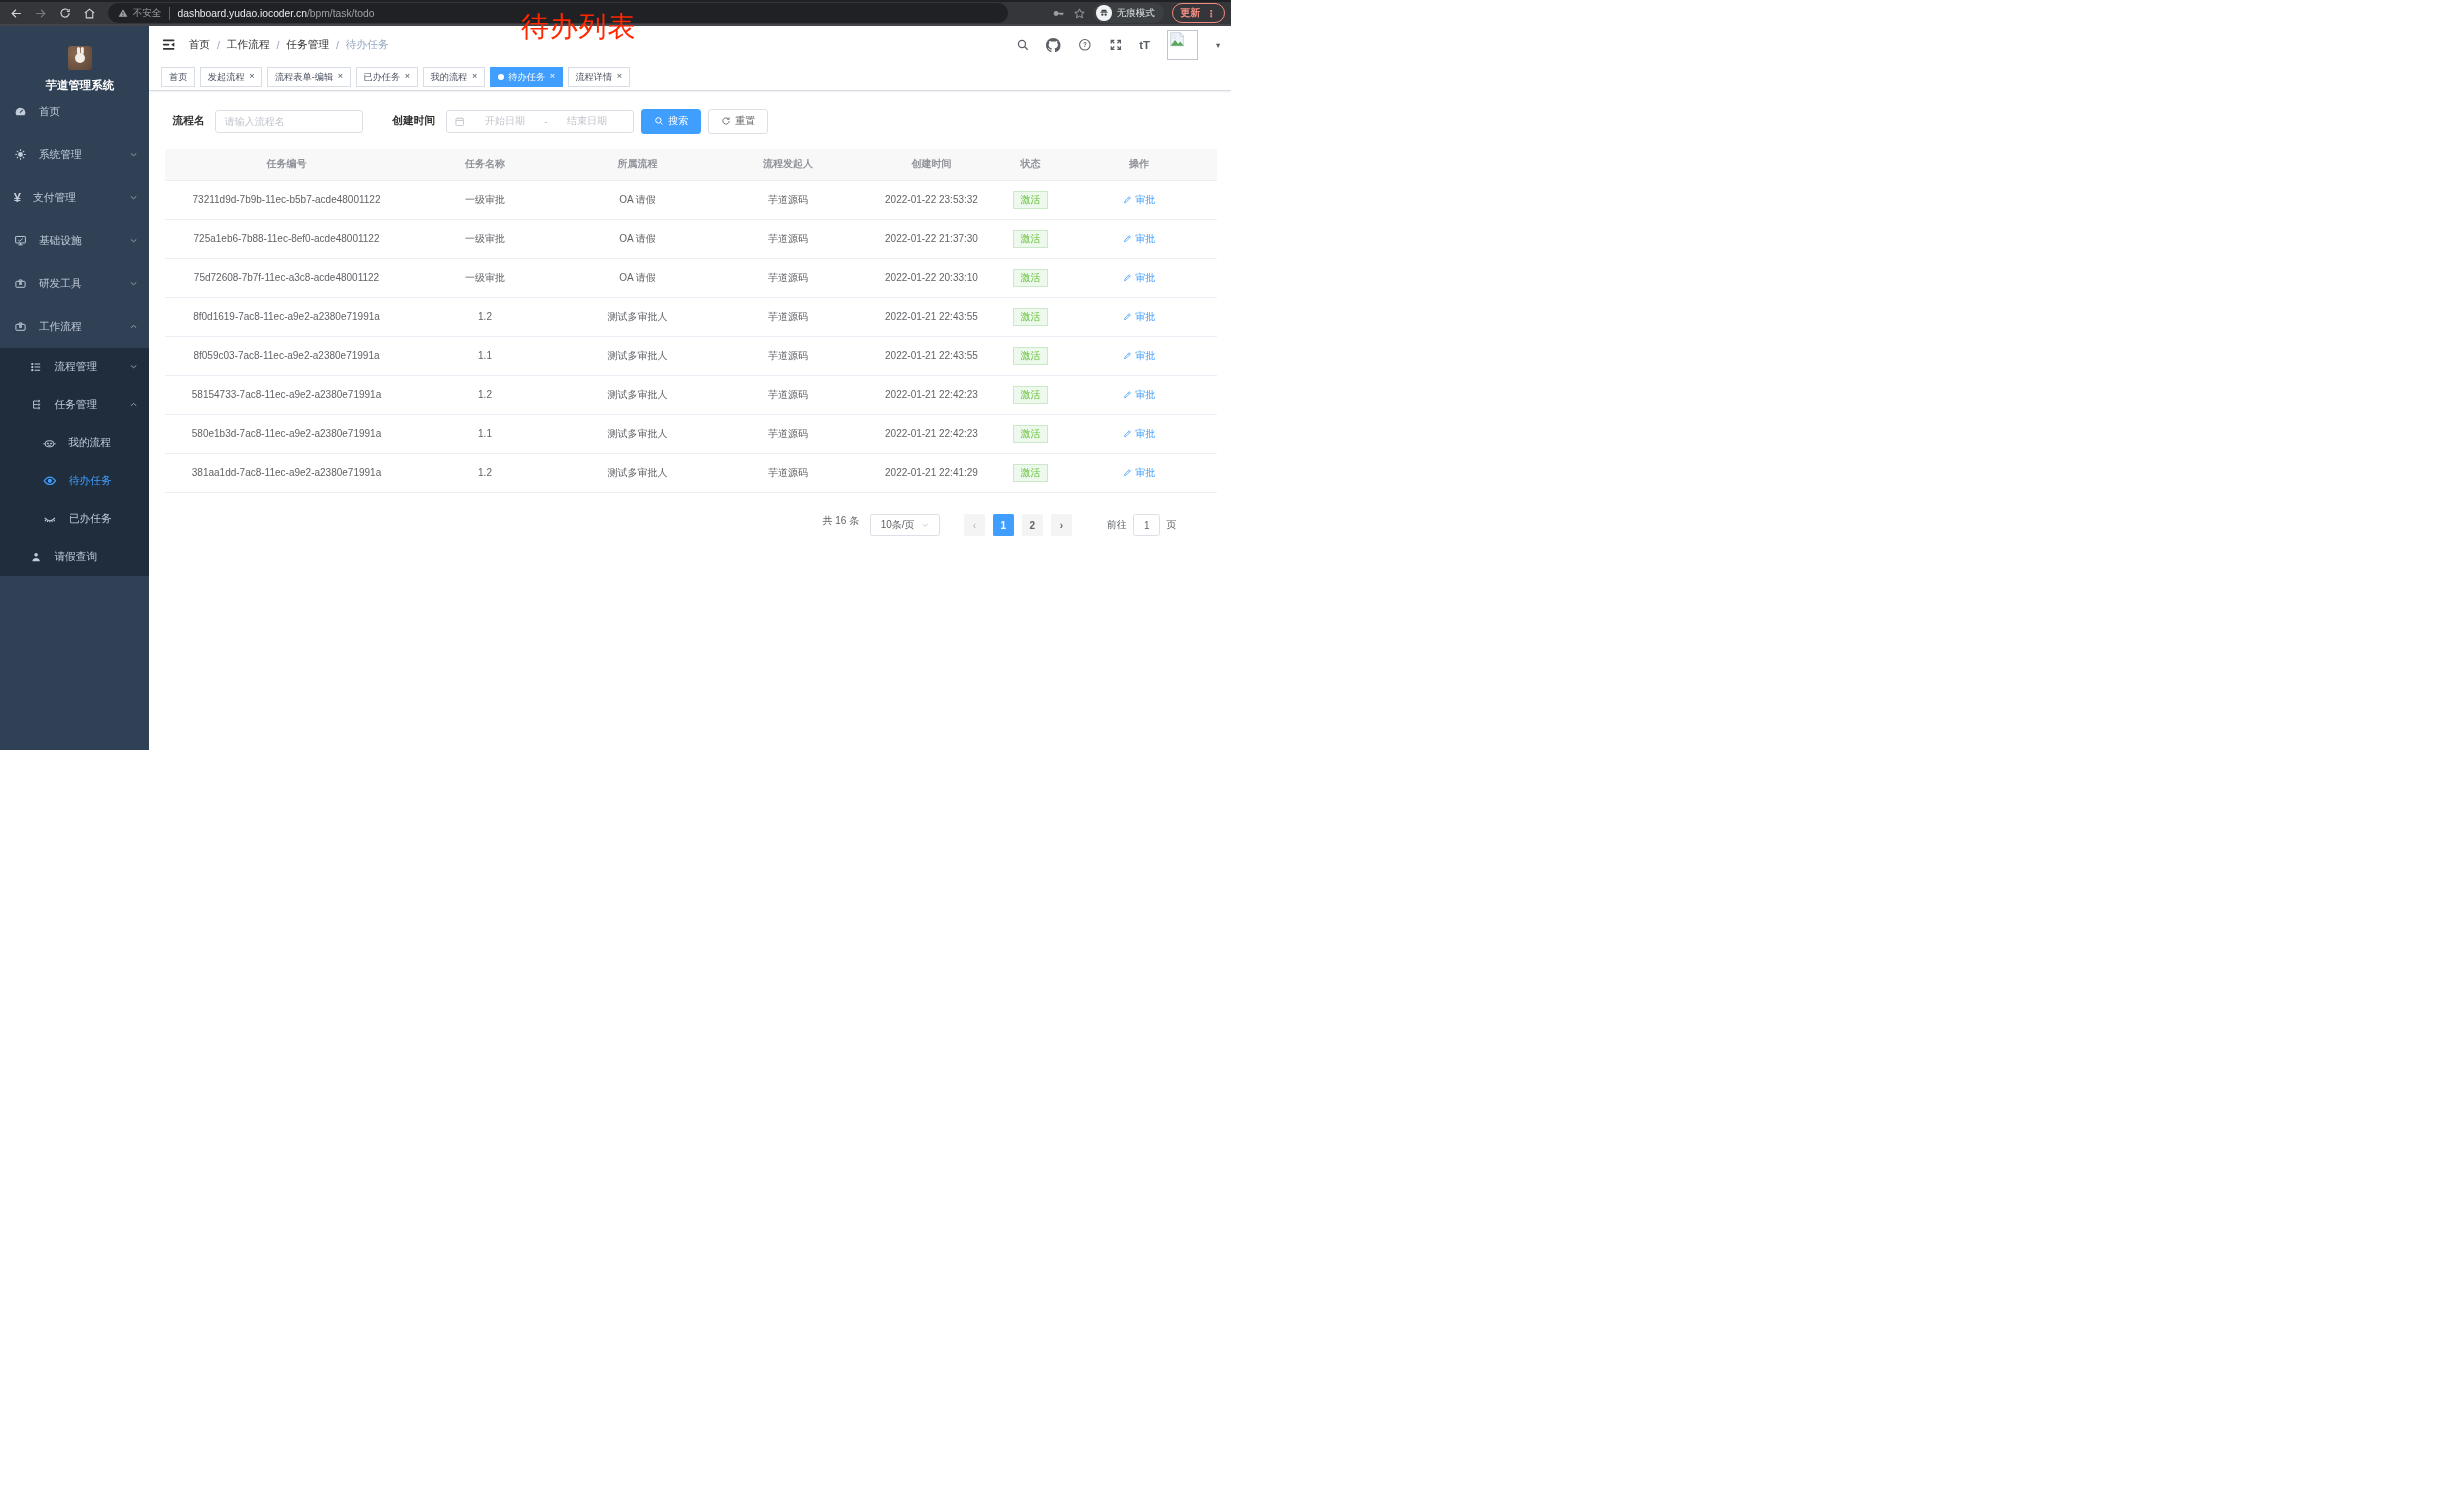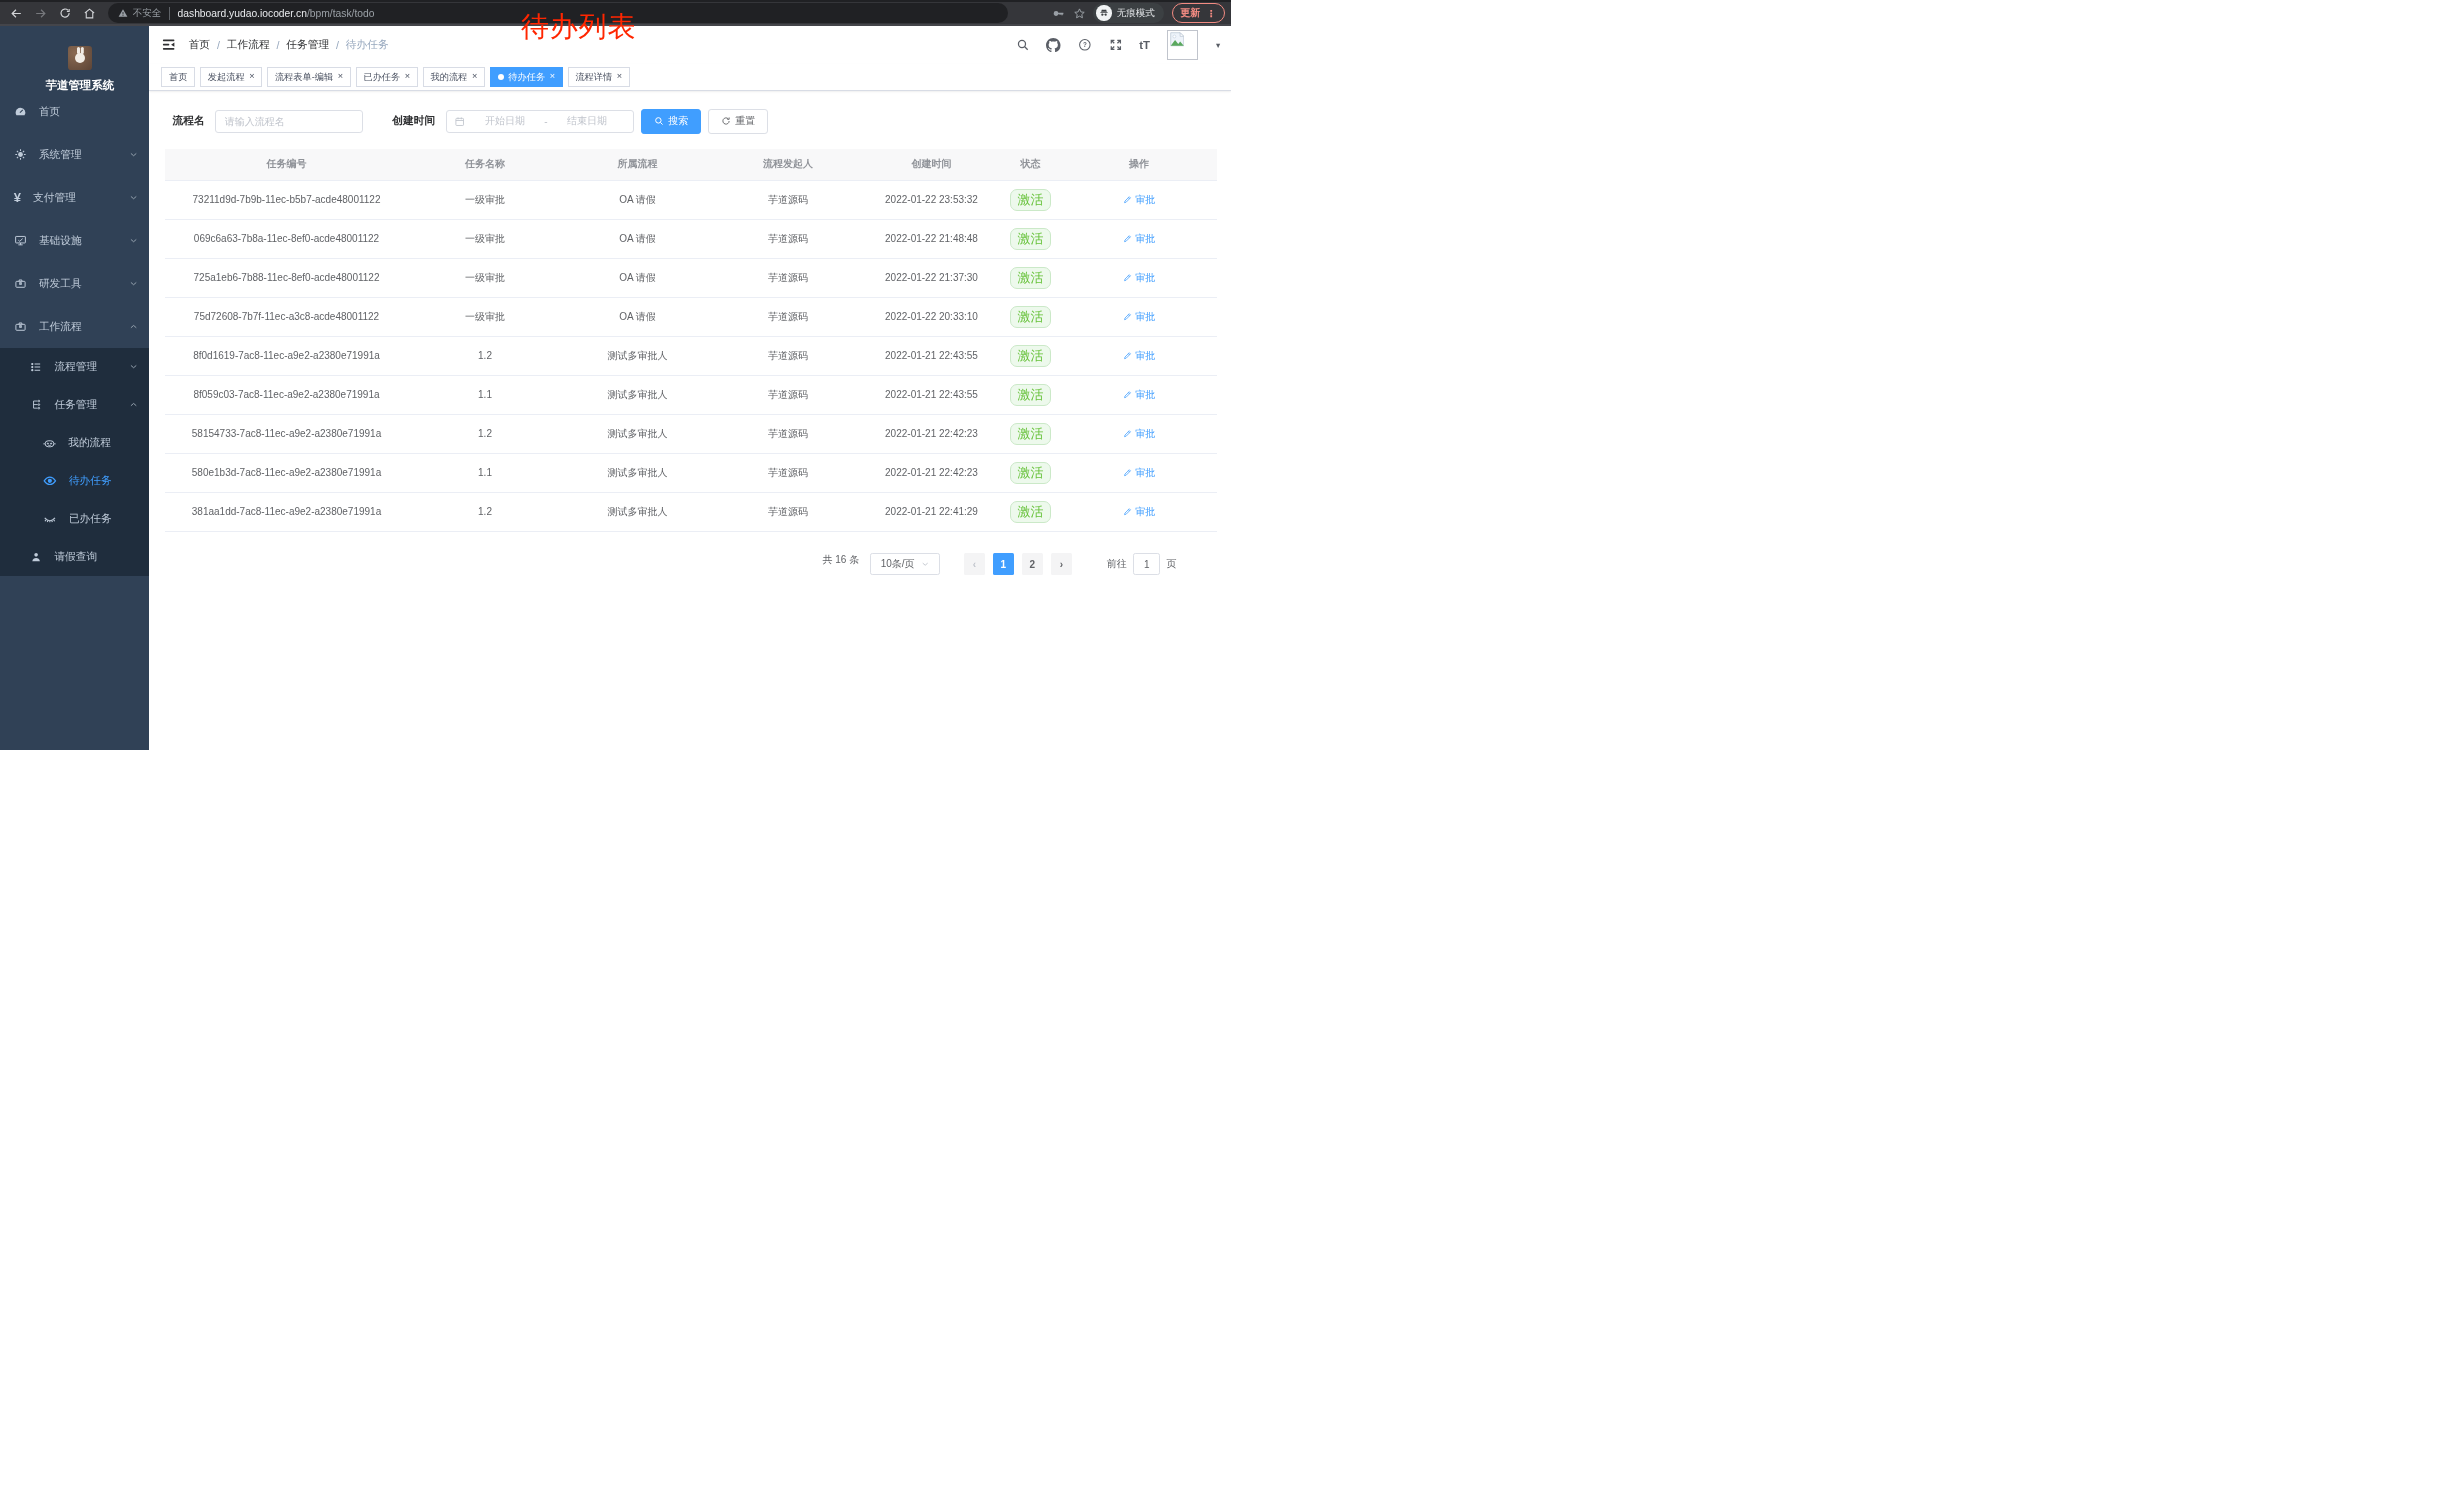--- a/index.html
+++ b/index.html
@@ -82,21 +82,21 @@
     padding:0 7.6px;box-sizing:border-box;gap:1px;color:#c0c4cc;font-size:10px;}
   .daterange .ph{flex:1;text-align:center;}
   .daterange .rs{color:#c0c4cc;}
   .btn{height:24.4px;border-radius:3.1px;display:flex;align-items:center;gap:4.6px;padding:0 11.4px;font-size:10px;cursor:pointer;box-sizing:border-box;}
   .btn.primary{background:#409eff;color:#fff;border:0.8px solid #409eff;margin-left:7.6px;}
   .btn.plain{background:#fff;color:#606266;border:0.8px solid #dcdfe6;margin-left:7.6px;}
 
   table.grid{width:100%;border-collapse:collapse;font-size:10px;color:#606266;table-layout:fixed;}
   .grid th{background:#f8f8f9;color:#909399;font-weight:bold;height:29px;border-bottom:0.8px solid #ebeef5;text-align:center;font-size:10px;}
   .grid td{height:36px;text-align:center;border-bottom:0.8px solid #ebeef5;white-space:nowrap;overflow:hidden;}
-  .badge{display:inline-block;padding:2.3px 6.9px;font-size:13px;line-height:1.2;color:#67c23a;background:#edf9ec;border:0.8px solid #cbe9c8;border-radius:7px;}
+  .badge{display:inline-block;padding:2.3px 6.9px;font-size:10px;line-height:1.2;color:#67c23a;background:#edf9ec;border:0.8px solid #cbe9c8;border-radius:0;}
   .alink{color:#409eff;text-decoration:none;display:inline-flex;align-items:center;gap:3.1px;cursor:pointer;font-size:10px;}
 
   
   .pagination{display:flex;justify-content:flex-end;margin:21.4px 40px 0 0;font-size:10px;color:#606266;}
   .ptotal{margin-right:10.7px;}
   .psel{width:70px;height:21.4px;border:0.8px solid #dcdfe6;border-radius:2.3px;display:flex;align-items:center;justify-content:center;
     gap:6.1px;color:#606266;font-size:10px;margin-right:20px;cursor:pointer;box-sizing:border-box;}
   .pbtn{min-width:21.4px;height:21.4px;background:#f4f4f5;border-radius:1.5px;display:flex;align-items:center;justify-content:center;
     margin:0 3.8px;font-size:10px;color:#606266;cursor:pointer;font-weight:bold;}
   .pbtn.disabled{color:#c0c4cc;}
@@ -459,37 +459,20 @@
       <a class="alink">
         <svg width="9.2" height="9.2" viewBox="0 0 24 24" fill="none" stroke="#409eff" stroke-width="2">
                       <path d="M4 20l1.2-4.2L16.5 4.5l3 3L8.2 18.8 4 20z"></path>
                       <path d="M14 7l3 3"></path>
                     </svg>
         <span>审批</span>
       </a>
     </td>
   </tr>
               <tr>
-    <td>069c6a63-7b8a-11ec-8ef0-acde48001122</td>
-    <td>一级审批</td>
-    <td>OA 请假</td>
-    <td>芋道源码</td>
-    <td>2022-01-22 21:48:48</td>
-    <td><span class="badge">激活</span></td>
-    <td>
-      <a class="alink">
-        <svg width="9.2" height="9.2" viewBox="0 0 24 24" fill="none" stroke="#409eff" stroke-width="2">
-                      <path d="M4 20l1.2-4.2L16.5 4.5l3 3L8.2 18.8 4 20z"></path>
-                      <path d="M14 7l3 3"></path>
-                    </svg>
-        <span>审批</span>
-      </a>
-    </td>
-  </tr>
-              <tr>
     <td>725a1eb6-7b88-11ec-8ef0-acde48001122</td>
     <td>一级审批</td>
     <td>OA 请假</td>
     <td>芋道源码</td>
     <td>2022-01-22 21:37:30</td>
     <td><span class="badge">激活</span></td>
     <td>
       <a class="alink">
         <svg width="9.2" height="9.2" viewBox="0 0 24 24" fill="none" stroke="#409eff" stroke-width="2">
                       <path d="M4 20l1.2-4.2L16.5 4.5l3 3L8.2 18.8 4 20z"></path>

